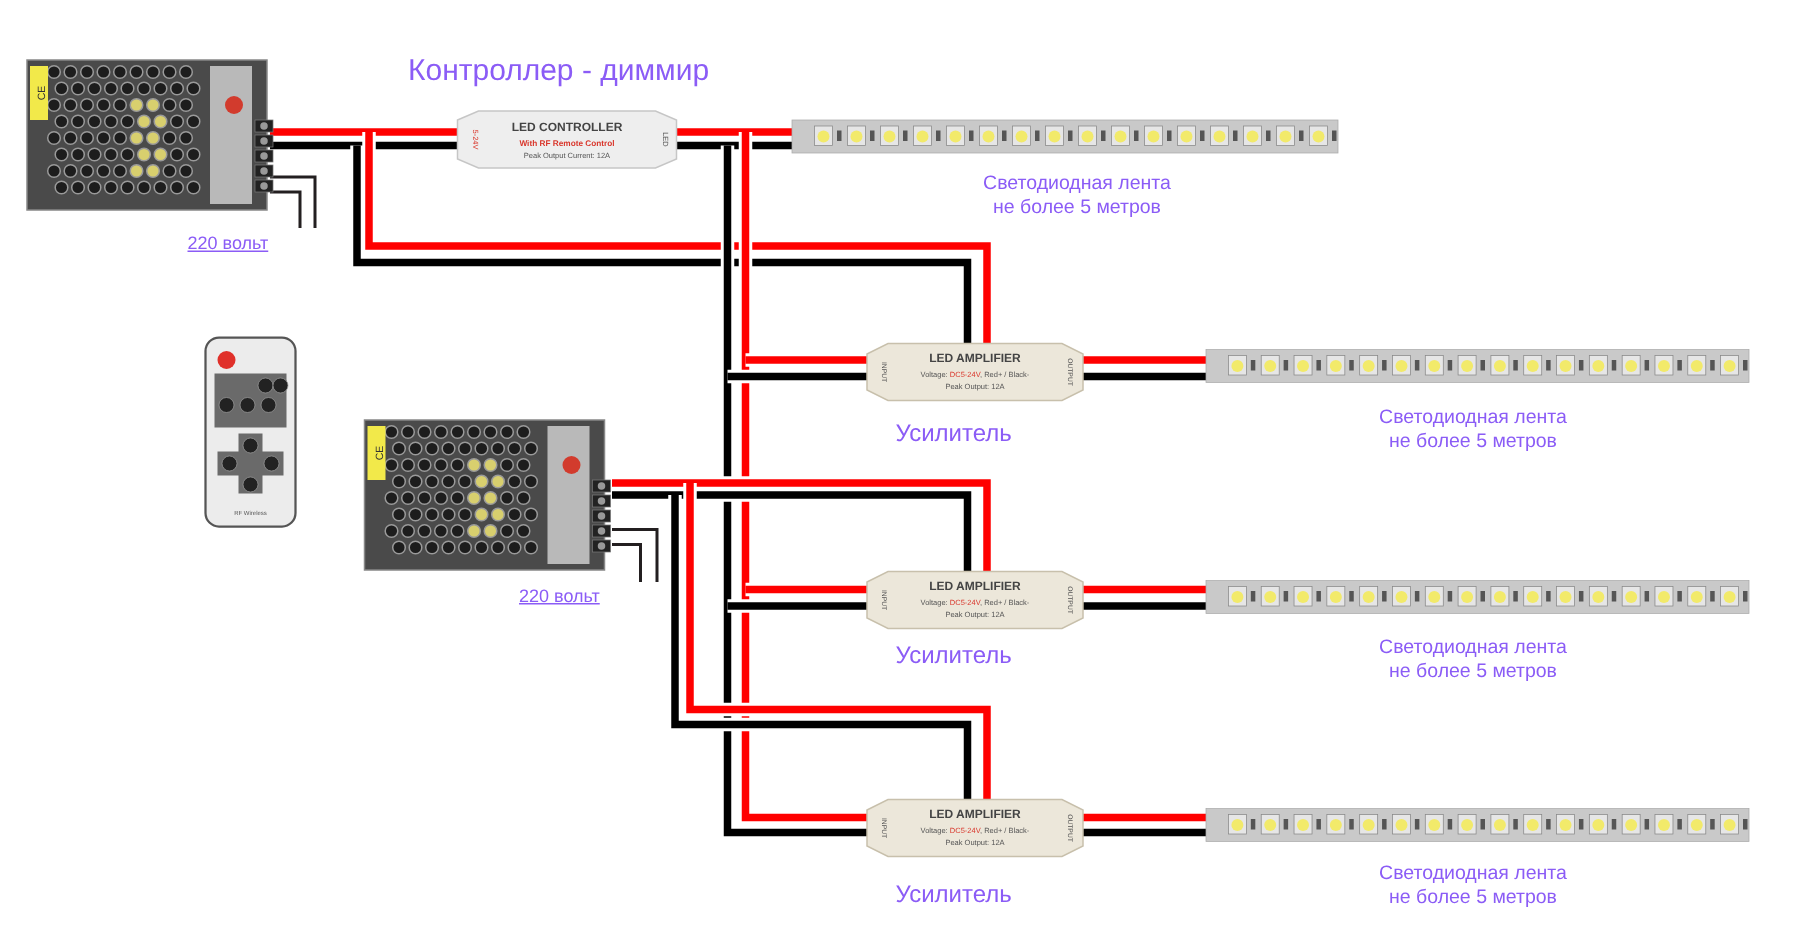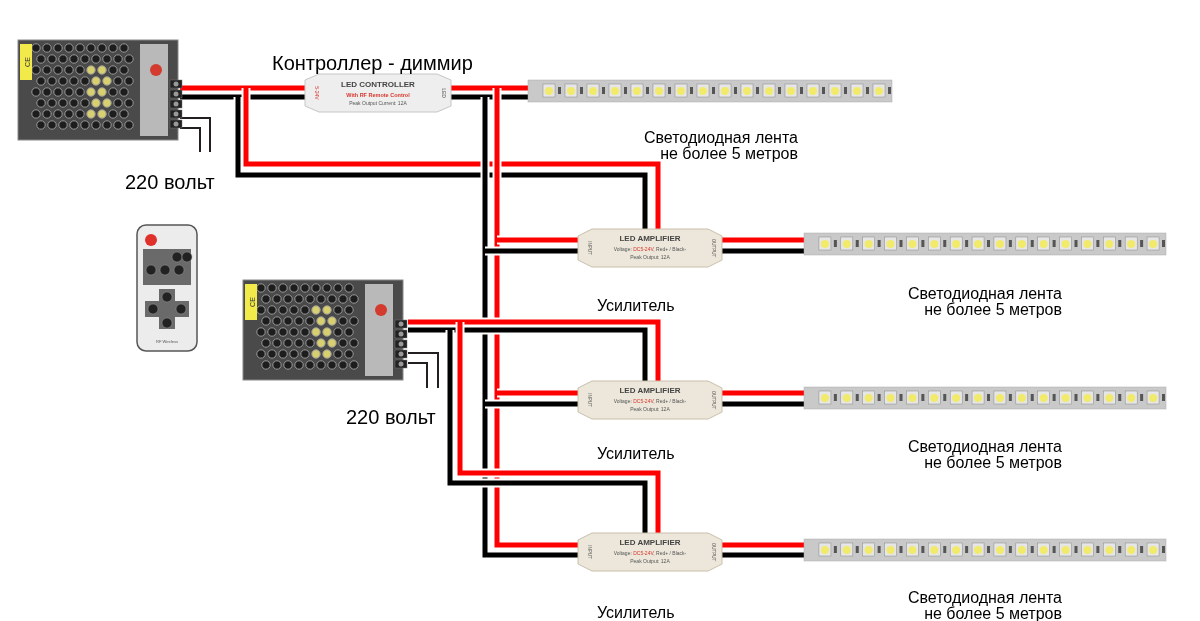--- a/index.html
+++ b/index.html
@@ -1,23 +1,23 @@
 <!DOCTYPE html>
 <html><head>
 <meta charset="utf-8">
 <style>
   html, body { margin: 0; padding: 0; background: #ffffff; }
   body { width: 1200px; height: 621px; position: relative; overflow: hidden;
          font-family: "Liberation Sans", sans-serif; }
   #stage { position: absolute; left: 0; top: 0; width: 1200px; height: 621px; }
-  .label { position: absolute; color: #000000; font-family: "Liberation Sans", sans-serif; white-space: nowrap; margin-top: 16px; }
+  .label { position: absolute; color: #8b5cf6; font-family: "Liberation Sans", sans-serif; white-space: nowrap; }
   .title-label { font-size: 20px; }
-  .volt-label { font-size: 20px; }
+  .volt-label { font-size: 12px; text-decoration: underline; }
   .amp-label { font-size: 16px; }
-  .strip-label { font-size: 16px; text-align: right; line-height: 16px; }
+  .strip-label { font-size: 13px; text-align: center; line-height: 16px; }
 </style>
 </head>
 <body>
 
 <div id="stage">
   <svg id="wires" width="1200" height="621" style="position:absolute;left:0;top:0">
     <g id="wire-group">
         <polyline points="180,118 210,118 210,152" fill="none" stroke="#231f20" stroke-width="2"></polyline>
         <polyline points="180,128 200,128 200,152" fill="none" stroke="#231f20" stroke-width="2"></polyline>
         <polyline points="408,353 438,353 438,388" fill="none" stroke="#231f20" stroke-width="2"></polyline>

